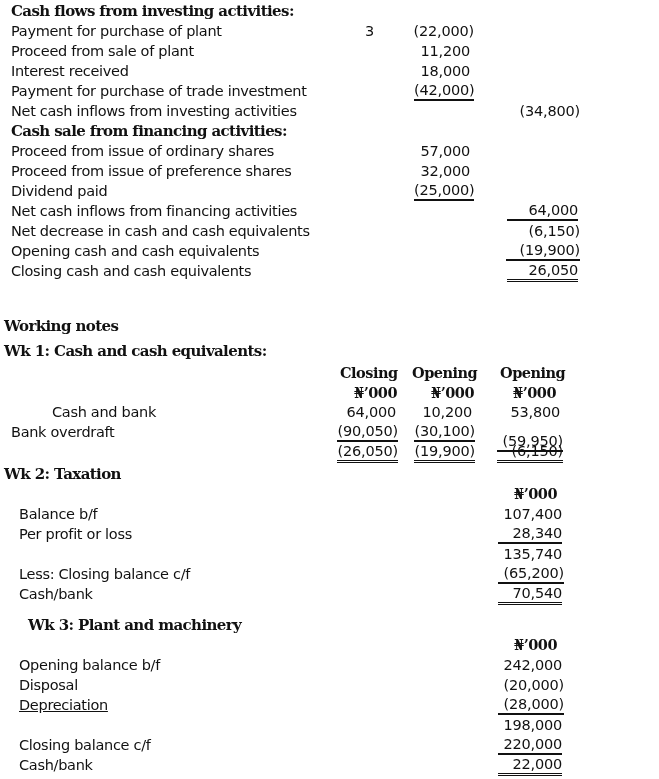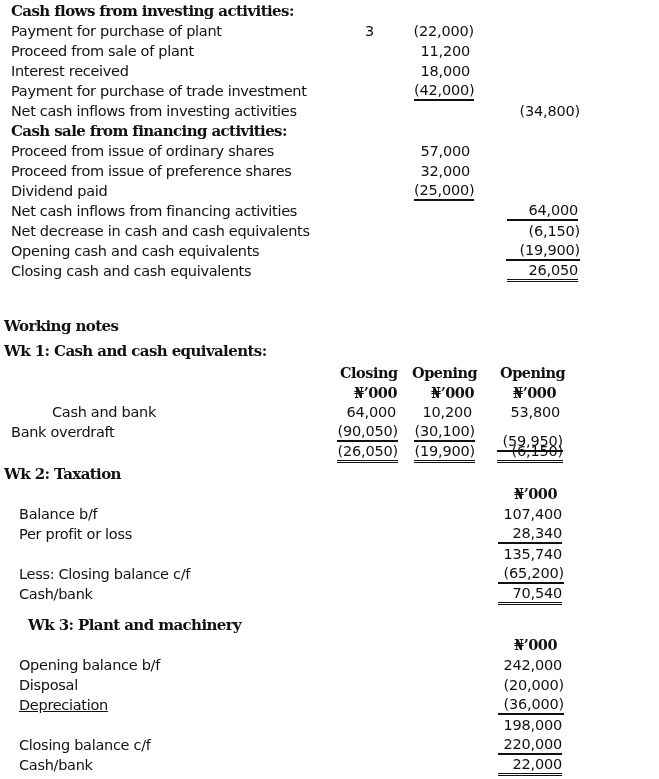--- a/index.html
+++ b/index.html
@@ -106,21 +106,21 @@
 <div class="abs hdg" style="left:4px; top:615px;margin-left:24px;">Wk 3: Plant and machinery</div>
 <div class="abs colhdr" style="left:500px; top:635px; width:57px;">₦’000</div>
 
 <div class="abs lbl" style="left:19px; top:655px;">Opening balance b/f</div>
 <div class="abs num" style="left:498px; top:655px; width:64px;">242,000</div>
 
 <div class="abs lbl" style="left:19px; top:675px;">Disposal</div>
 <div class="abs num" style="left:498px; top:675px; width:66px;">(20,000)</div>
 
 <div class="abs lbl" style="left:19px; top:695px;text-decoration:underline;">Depreciation</div>
-<div class="abs num ul" style="left:498px; top:695px; width:66px;">(36,000)</div>
+<div class="abs num ul" style="left:498px; top:695px; width:66px;">(28,000)</div>
 
 <div class="abs num" style="left:498px; top:715px; width:64px;">198,000</div>
 
 <div class="abs lbl" style="left:19px; top:735px;">Closing balance c/f</div>
 <div class="abs num ul" style="left:498px; top:735px; width:64px;">220,000</div>
 
 <div class="abs lbl" style="left:19px; top:755px;">Cash/bank</div>
 <div class="abs num dul" style="left:498px; top:755px; width:64px;">22,000</div>
 
 </body></html>

